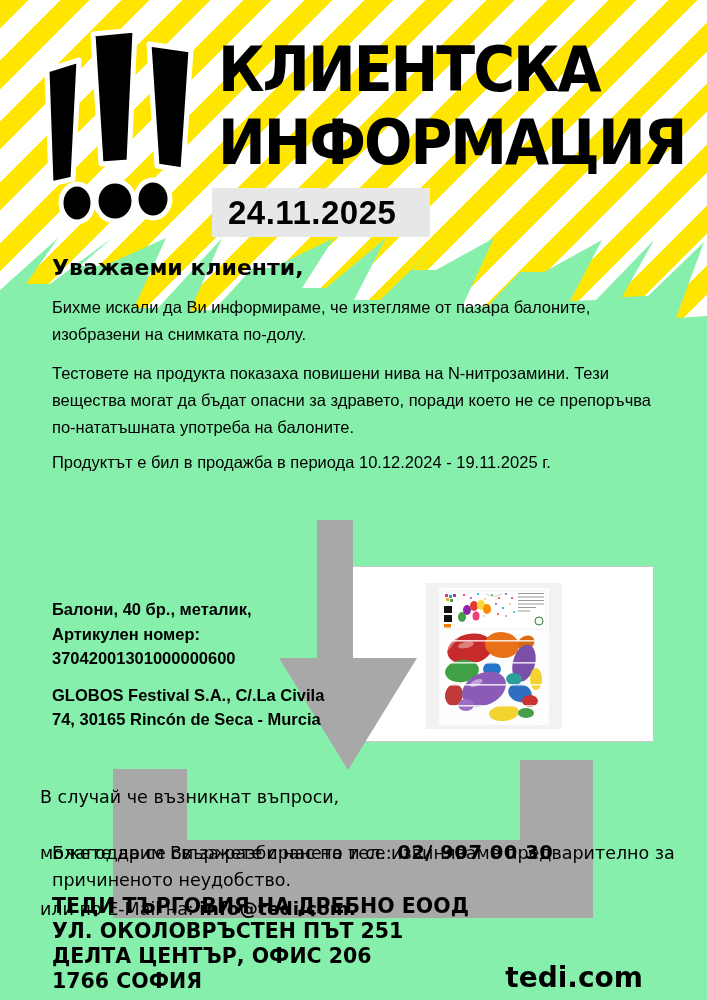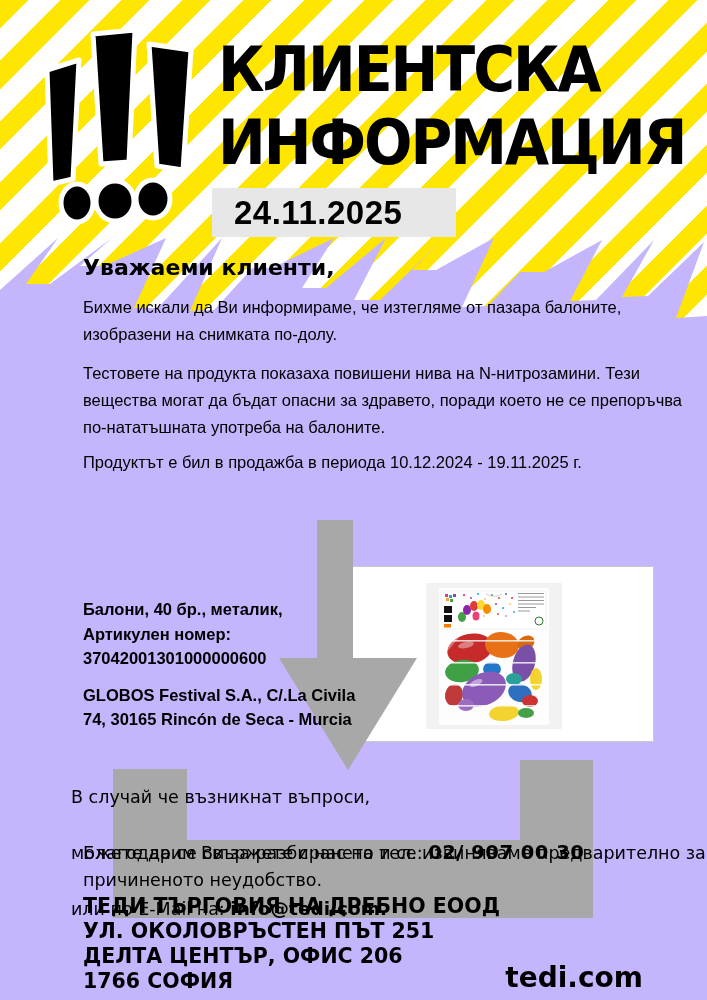--- a/index.html
+++ b/index.html
@@ -1,51 +1,51 @@
 <!DOCTYPE html>
 <html><head>
 <meta charset="utf-8">
 <style>
   html,body{margin:0;padding:0;background:#fff;}
-  .page{position:relative;width:707px;height:1000px;background:#c4b5fd;overflow:hidden;
+  .page{position:relative;width:707px;height:1000px;background:#86efac;overflow:hidden;
         font-family:"Liberation Sans",sans-serif;color:#000;}
 
   
   .banner{position:absolute;left:0;top:0;width:707px;height:332px;z-index:0;
     background:repeating-linear-gradient(135deg,#ffe600 0 20px,#ffffff 20px 43px);
     clip-path:polygon(0 0,707px 0,707px 316px,676px 318px,704px 242px,648px 296px,622px 297px,
       654px 240px,596px 300px,570px 301px,602px 240px,544px 272px,520px 272px,552px 238px,
       488px 306px,462px 307px,494px 238px,436px 270px,412px 270px,444px 238px,380px 300px,
       354px 300px,386px 238px,326px 288px,302px 288px,334px 238px,272px 268px,248px 268px,
       280px 238px,214px 310px,190px 311px,222px 238px,158px 308px,134px 308px,166px 238px,
       104px 266px,80px 266px,112px 238px,50px 284px,26px 284px,58px 238px,0 290px);}
 
   
   .logo{position:absolute;left:35px;top:24px;width:170px;height:215px;z-index:2;}
   .title{position:absolute;left:218px;top:34px;z-index:2;font-family:"DejaVu Sans",sans-serif;
          font-weight:bold;font-size:57px;line-height:67px;letter-spacing:-2px;
          transform:scaleY(1.08);transform-origin:left top;}
-  .date-box{position:absolute;left:212px;top:188px;width:244px;height:49px;background:#e7e7e7;
-            z-index:2;display:flex;align-items:center;padding-left:22px;box-sizing:border-box;}
+  .date-box{position:absolute;left:212px;top:188px;width:218px;height:49px;background:#e7e7e7;
+            z-index:2;display:flex;align-items:center;padding-left:16px;box-sizing:border-box;}
   .date-box span{font-weight:bold;font-size:33px;letter-spacing:0.5px;}
 
   
   .wm{position:absolute;background:#a8a8a8;z-index:1;}
   .wm-left{left:113px;top:769px;width:74px;height:72px;}
   .wm-band{left:113px;top:840px;width:480px;height:78px;}
   .wm-right{left:520px;top:760px;width:73px;height:158px;}
   .arrow{position:absolute;left:270px;top:520px;width:160px;height:255px;z-index:3;}
 
   
   .image-box{position:absolute;left:330px;top:566px;width:324px;height:176px;background:#fff;
              border:1px solid #c9c9c9;z-index:2;box-sizing:border-box;}
   .photo{position:absolute;left:95px;top:16px;width:136px;height:146px;}
 
   
-  .txt{position:absolute;z-index:5;white-space:pre-line;margin-left:31px;}
+  .txt{position:absolute;z-index:5;white-space:pre-line;}
   .salutation{left:52px;top:255px;font-family:"DejaVu Sans",sans-serif;font-weight:bold;font-size:22px;}
   .para{left:52px;width:648px;font-size:16.5px;line-height:27px;}
   .p1{top:294px;} .p2{top:360px;} .p3{top:449px;} .p4{top:486px;}
   .product-desc{left:52px;top:597px;font-weight:bold;font-size:16.5px;line-height:24.5px;}
   .supplier{left:52px;top:683px;font-weight:bold;font-size:16.5px;line-height:24px;}
   .contact{left:40px;top:756px;font-family:"DejaVu Sans",sans-serif;font-size:17.5px;line-height:27.5px;}
   .contact .b-phone{font-weight:bold;font-size:19.5px;letter-spacing:0.5px;}
   .contact .b-mail{font-weight:bold;font-size:18.5px;text-align:center;}
   .thanks{left:52px;top:840px;font-family:"DejaVu Sans",sans-serif;font-size:17.5px;line-height:27px;}
   .company{left:52px;top:894px;font-family:"DejaVu Sans",sans-serif;font-weight:bold;

